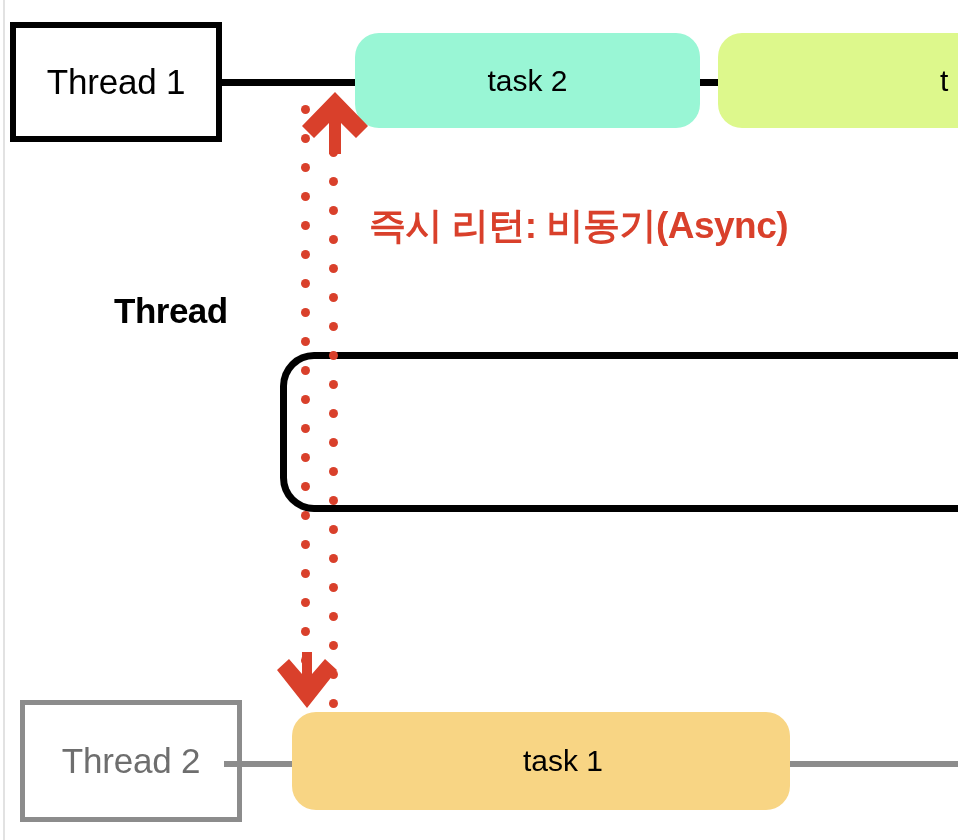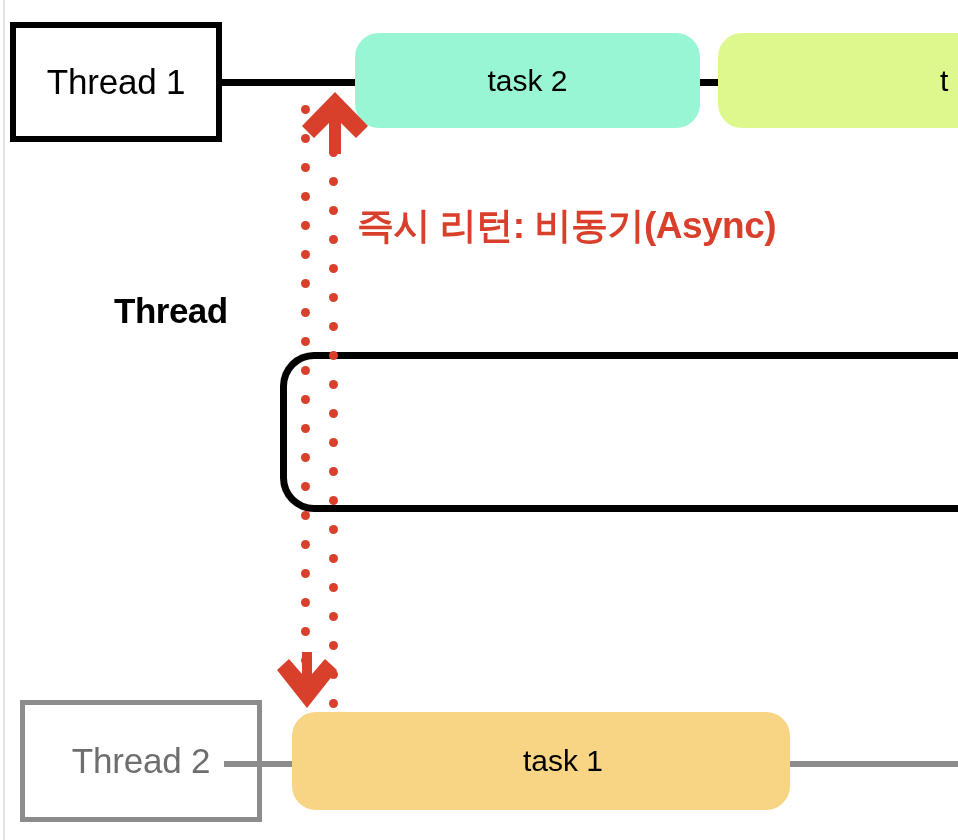--- a/index.html
+++ b/index.html
@@ -44,21 +44,21 @@
     left: 10px;
     top: 22px;
     width: 212px;
     height: 120px;
     border: 6px solid #000000;
     color: #000000;
   }
   .thread-box.secondary {
     left: 20px;
     top: 700px;
-    width: 242px;
+    width: 222px;
     height: 122px;
     border: 5px solid #8c8c8c;
     color: #6e6e6e;
   }
 
   
   .line {
     position: absolute;
   }
   .line.black { background: #000000; height: 7px; }
@@ -116,21 +116,21 @@
     border: 7px solid #000000;
     border-right: none;
     border-top-left-radius: 34px;
     border-bottom-left-radius: 34px;
     background: transparent;
   }
 
   
   .async-note {
     position: absolute;
-    left: 357px;
+    left: 369px;
     top: 201px;
     font-size: 37px;
     font-weight: bold;
     white-space: nowrap;
     letter-spacing: -0.5px;
   }
 
   
   .dots, .arrow {
     position: absolute;

